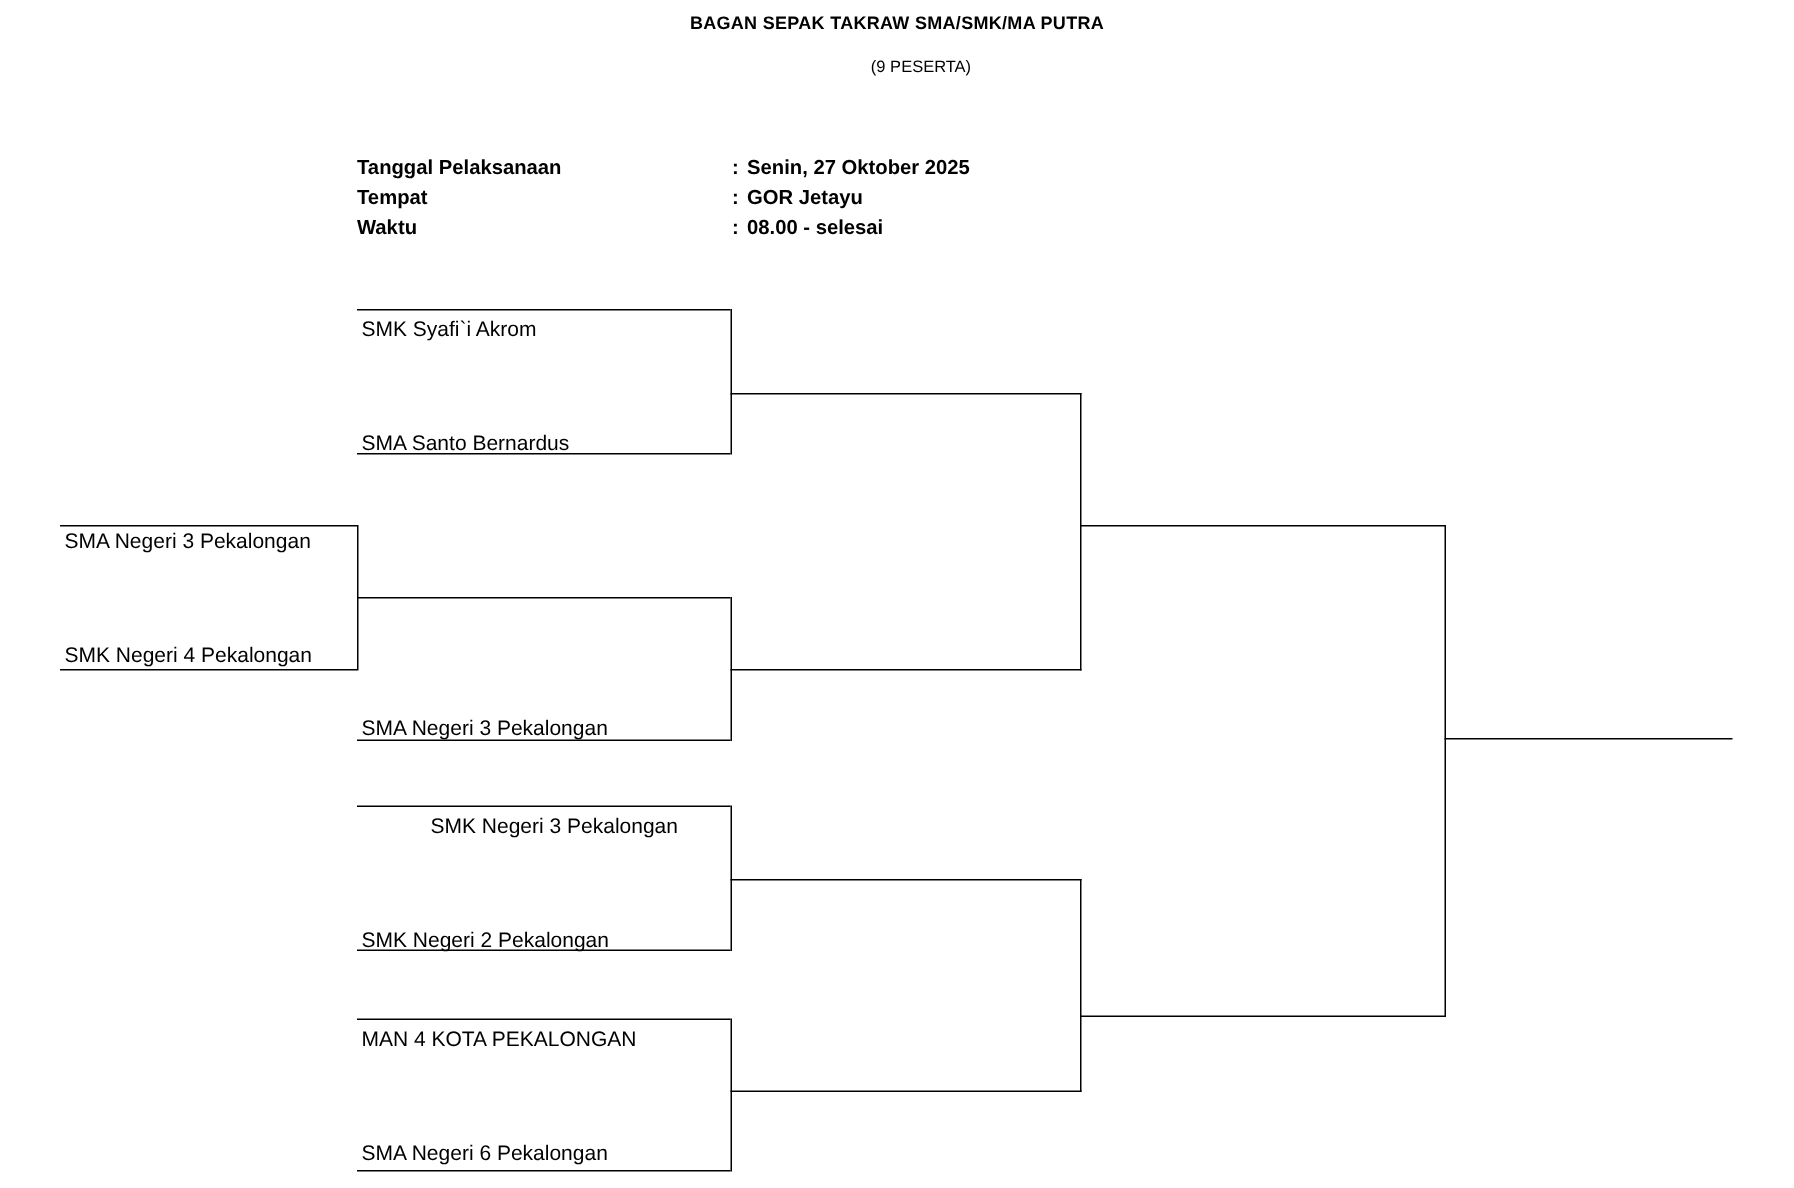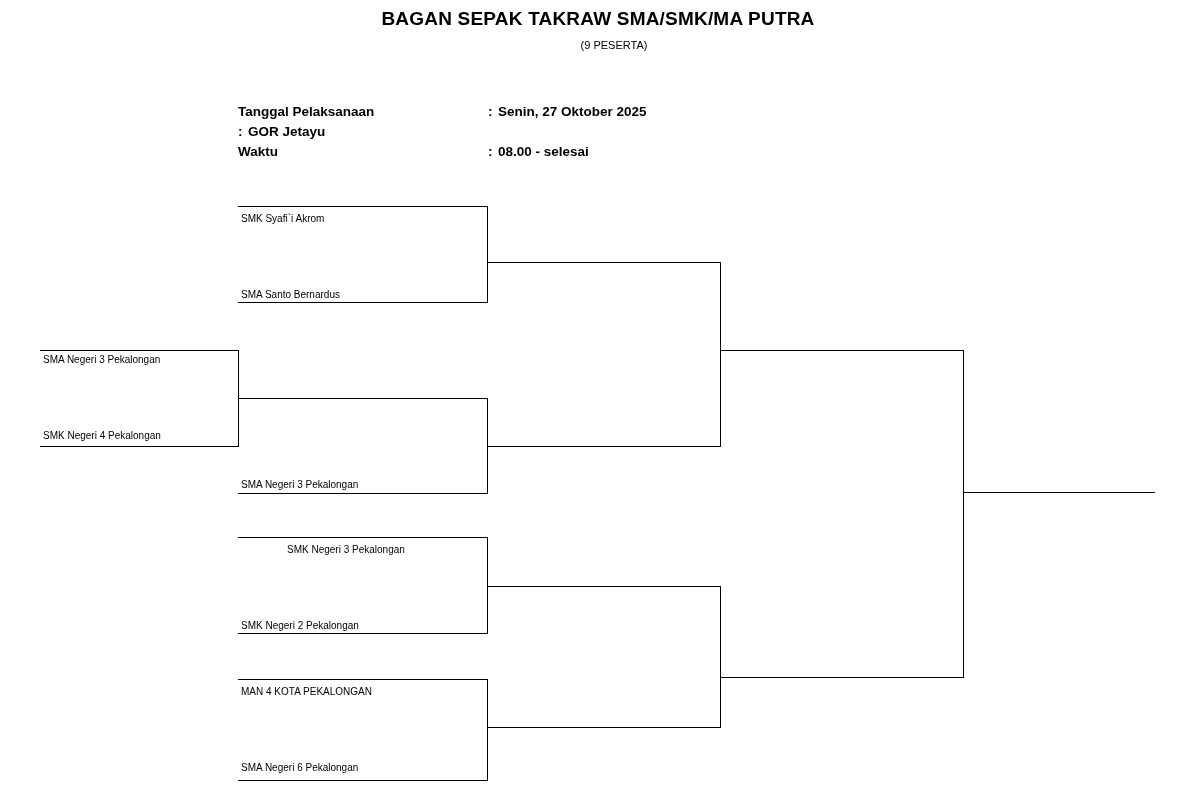--- a/index.html
+++ b/index.html
@@ -18,21 +18,21 @@
     background: #ffffff;
     overflow: hidden;
   }
   
   .title {
     position: absolute;
     left: 0;
     top: 8px;
     width: 1196px;
     text-align: center;
-    font-size: 19px;
+    font-size: 12px;
     font-weight: bold;
     letter-spacing: 0.2px;
   }
   .subtitle {
     position: absolute;
     left: 16px;
     top: 39px;
     width: 1196px;
     text-align: center;
     font-size: 11px;
@@ -63,21 +63,21 @@
     height: 0;
     border-top: 1.3px solid #000;
   }
   .vline {
     position: absolute;
     width: 0;
     border-left: 1.3px solid #000;
   }
   .slot-label {
     position: absolute;
-    font-size: 10px;
+    font-size: 14px;
     font-weight: normal;
     white-space: nowrap;
     line-height: 12px;
   }
   .bracket-layer { position: absolute; left:0; top:0; width:1196px; height:792px; }
 </style>
 </head>
 <body>
 
 <div id="page">
@@ -85,20 +85,21 @@
   <div class="title">BAGAN SEPAK TAKRAW SMA/SMK/MA PUTRA</div>
   <div class="subtitle">(9 PESERTA)</div>
 
   <div class="info-block">
     <div class="info-row">
       <span class="info-label">Tanggal Pelaksanaan</span>
       <span class="info-colon">:</span>
       <span class="info-value">Senin, 27 Oktober 2025</span>
     </div>
     <div class="info-row">
+      <span class="info-label">Tempat</span>
       <span class="info-colon">:</span>
       <span class="info-value">GOR Jetayu</span>
     </div>
     <div class="info-row">
       <span class="info-label">Waktu</span>
       <span class="info-colon">:</span>
       <span class="info-value">08.00 - selesai</span>
     </div>
   </div>
 

